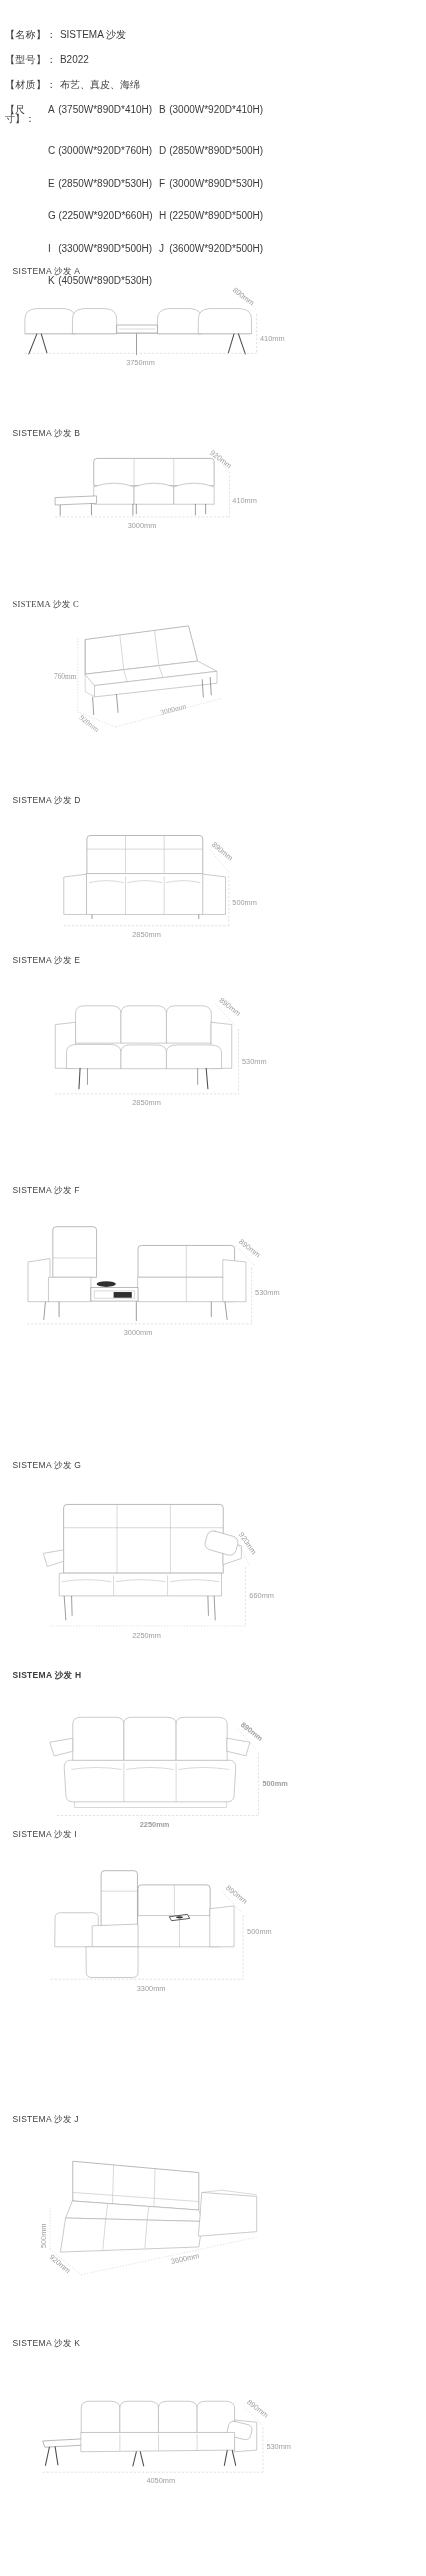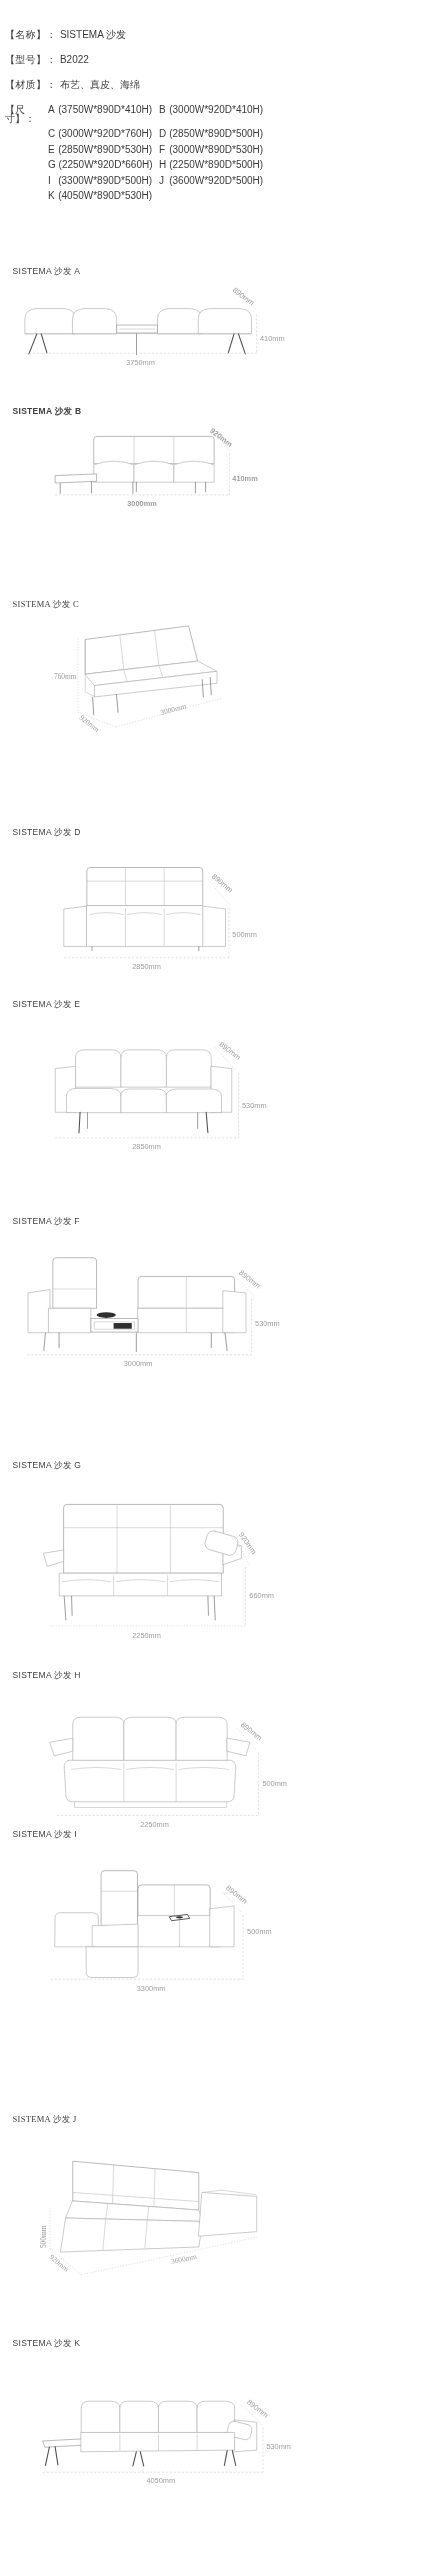--- a/index.html
+++ b/index.html
@@ -2,21 +2,21 @@
 <html style="font-size:9px"><head>
 <meta charset="utf-8">
 <style>
   html,body{margin:0;padding:0;background:#ffffff;}
   body{width:426px;height:2576px;position:relative;overflow:hidden;
        font-family:"Liberation Sans","DejaVu Sans",sans-serif;color:#3a3a3a;}
   .header{position:absolute;left:5px;top:31px;font-size:10px;line-height:8.5px;}
   .field{margin-bottom:16.5px;white-space:nowrap;}
   .field .lbl{letter-spacing:0.3px;}
   .field .val{margin-left:3.4px;}
-  .sizes{display:grid;grid-template-columns:43px 111px auto;row-gap:7px;}
+  .sizes{display:grid;grid-template-columns:43px 111px auto;row-gap:24px;}
   .size-item{white-space:nowrap;}
   .size-item .code{display:inline-block;min-width:7.4px;margin-right:2.8px;}
   .section{position:absolute;left:0;width:426px;}
   .sec-title{position:absolute;left:12.5px;top:4.5px;font-size:8.5px;color:#3d3d3d;
              letter-spacing:0.3px;white-space:nowrap;}
   svg.draw{position:absolute;left:0;top:0;display:block;}
   .art{stroke:#b3b3b3;fill:#ffffff;stroke-width:1.2;stroke-linejoin:round;stroke-linecap:round;}
   .art2{stroke:#9a9a9a;fill:#ffffff;stroke-width:1.2;stroke-linejoin:round;}
   .line{stroke:#bcbcbc;fill:none;stroke-width:1;}
   .lined{stroke:#8f8f8f;fill:#ffffff;stroke-width:1.1;}
@@ -83,21 +83,21 @@
       <path class="dot" d="M421,49 L452,88"></path>
       <text class="dim" transform="translate(409,53) rotate(37)">890mm</text>
       <path class="dash" d="M452,94 V163"></path>
       <text class="dim" x="458" y="142">410mm</text>
       <path class="dash" d="M43,163 H452"></path>
       <text class="dim mid" x="247" y="183">3750mm</text>
     </g>
   </svg>
 </div>
 
-<div class="section" style="top:401px;height:117px;font-weight:bold;">
+<div class="section" style="top:423px;height:117px;">
   <div class="sec-title">SISTEMA 沙发 B</div>
   <svg class="draw" width="426" height="114" viewBox="0 0 750 200">
     <g>
       <path class="art2" d="M165,67 Q165,62 171,62 L371,62 Q377,62 377,67 V110 H165 Z"></path>
       <path class="line" d="M236,63 V110 M306,63 V110"></path>
       <path class="art" d="M165,142 V112 Q200,99 236,112 V142 Z"></path>
       <path class="art" d="M236,142 V112 Q271,99 306,112 V142 Z"></path>
       <path class="art" d="M306,142 V112 Q341,99 377,112 V142 Z"></path>
       <path class="art2" d="M97,131 L170,128 V141 L97,144 Z"></path>
       <path class="legthin" d="M106,144 V163 M161,141 V162"></path>
@@ -130,21 +130,21 @@
       <path class="dot" d="M137,78 V208"></path>
       <text class="dim" x="95" y="149">760mm</text>
       <path class="dot" d="M137,208 L204,234"></path>
       <text class="dim" transform="translate(139,219) rotate(38)">920mm</text>
       <path class="dot" d="M204,234 L392,183"></path>
       <text class="dim" transform="translate(284,213) rotate(-15)">3000mm</text>
     </g>
   </svg>
 </div>
 
-<div class="section" style="top:790px;height:165px;margin-top:32px;">
+<div class="section" style="top:790px;height:165px;">
   <div class="sec-title">SISTEMA 沙发 D</div>
   <svg class="draw" width="426" height="162" viewBox="0 0 750 285">
     <g>
       <path class="art2" d="M153,86 Q153,80 159,80 L351,80 Q357,80 357,86 V147 H153 Z"></path>
       <path class="line" d="M153,104 H357"></path>
       <path class="line" d="M221,80 V147 M289,80 V147"></path>
       <path class="art" d="M113,153 L153,148 V219 H113 Z"></path>
       <path class="art" d="M357,148 L397,153 V219 H357 Z"></path>
       <path class="art" d="M153,147 H357 V219 H153 Z"></path>
       <path class="line" d="M221,152 V219 M289,152 V219"></path>
@@ -155,21 +155,21 @@
       <path class="dot" d="M366,101 L403,144"></path>
       <text class="dim" transform="translate(372,97) rotate(40)">890mm</text>
       <path class="dash" d="M403,151 V239"></path>
       <text class="dim" x="409" y="202">500mm</text>
       <path class="dash" d="M113,239 H403"></path>
       <text class="dim mid" x="258" y="258">2850mm</text>
     </g>
   </svg>
 </div>
 
-<div class="section" style="top:994px;height:168px;">
+<div class="section" style="top:950px;height:168px;">
   <div class="sec-title">SISTEMA 沙发 E</div>
   <svg class="draw" width="426" height="165" viewBox="0 0 750 290">
     <g>
       <path class="art" d="M133,163 V112 Q133,98 148,98 L198,98 Q213,99 213,112 V163 Z"></path>
       <path class="art" d="M213,163 V112 Q213,98 228,98 L278,98 Q293,99 293,112 V163 Z"></path>
       <path class="art" d="M293,163 V112 Q293,98 308,98 L357,98 Q372,99 372,112 V163 Z"></path>
       <path class="art" d="M98,131 L133,127 V208 H98 Z"></path>
       <path class="art" d="M372,127 L408,131 V208 H372 Z"></path>
       <path class="art" d="M117,208 V180 Q117,166 135,166 L195,166 Q213,167 213,180 V208 Z"></path>
       <path class="art" d="M213,208 V180 Q213,167 228,167 L278,167 Q293,168 293,180 V208 Z"></path>
@@ -182,21 +182,21 @@
       <path class="dot" d="M379,94 L414,133"></path>
       <text class="dim" transform="translate(385,90) rotate(38)">890mm</text>
       <path class="dash" d="M420,139 V253"></path>
       <text class="dim" x="426" y="201">530mm</text>
       <path class="dash" d="M97,253 H420"></path>
       <text class="dim mid" x="258" y="273">2850mm</text>
     </g>
   </svg>
 </div>
 
-<div class="section" style="top:1211px;height:168px;">
+<div class="section" style="top:1180px;height:168px;">
   <div class="sec-title">SISTEMA 沙发 F</div>
   <svg class="draw" width="426" height="165" viewBox="0 0 750 290">
     <g>
       <path class="art" d="M50,144 L88,138 V214 H50 Z"></path>
       <path class="art2" d="M93,88 Q93,82 99,82 L164,82 Q170,82 170,88 V171 H93 Z"></path>
       <path class="line" d="M93,137 H170"></path>
       <path class="art2" d="M243,121 Q243,115 249,115 L407,115 Q413,115 413,121 V171 H243 Z"></path>
       <path class="line" d="M328,115 V171"></path>
       <path class="art" d="M86,171 H160 V214 H86 Z"></path>
       <path class="art" d="M243,171 H413 V214 H243 Z"></path>
@@ -238,21 +238,21 @@
       <path class="dot" d="M412,143 L439,193"></path>
       <text class="dim" transform="translate(420,140) rotate(55)">920mm</text>
       <path class="dash" d="M432,197 V301"></path>
       <text class="dim" x="439" y="252">660mm</text>
       <path class="dot" d="M89,301 H432"></path>
       <text class="dim mid" x="258" y="322">2250mm</text>
     </g>
   </svg>
 </div>
 
-<div class="section" style="top:1665px;height:179px;">
+<div class="section" style="top:1665px;height:179px;font-weight:bold;">
   <div class="sec-title">SISTEMA 沙发 H</div>
   <svg class="draw" width="426" height="176" viewBox="0 0 750 310">
     <g>
       <path class="art" d="M128,168 V104 Q128,92 143,92 L205,92 Q218,93 218,104 V168 Z"></path>
       <path class="art" d="M218,168 V103 Q218,92 233,92 L295,92 Q310,93 310,103 V168 Z"></path>
       <path class="art" d="M310,168 V104 Q310,92 325,92 L385,92 Q400,93 400,104 V168 Z"></path>
       <path class="art" d="M88,136 L128,129 V152 L96,160 Z"></path>
       <path class="art" d="M400,129 L440,136 L433,160 L400,152 Z"></path>
       <path class="art" d="M121,168 Q112,170 113,182 L116,231 Q117,241 128,241 L400,241 Q411,241 412,231 L415,182 Q416,170 407,168 Z"></path>
       <path class="line" d="M218,172 V241 M310,172 V241"></path>
@@ -291,21 +291,21 @@
       <path class="dot" d="M392,120 L424,155"></path>
       <text class="dim" transform="translate(397,114) rotate(38)">890mm</text>
       <path class="dash" d="M428,160 V273"></path>
       <text class="dim" x="435" y="193">500mm</text>
       <path class="dash" d="M89,273 H428"></path>
       <text class="dim mid" x="266" y="293">3300mm</text>
     </g>
   </svg>
 </div>
 
-<div class="section" style="top:2109px;height:179px;font-family:Liberation Serif, serif;">
+<div class="section" style="top:2109px;height:179px;">
   <div class="sec-title">SISTEMA 沙发 J</div>
   <svg class="draw" width="426" height="176" viewBox="0 0 750 310">
     <g>
       <path class="art2" d="M128,92 L350,112 L350,178 L128,162 Z"></path>
       <path class="line" d="M200,98 L198,167 M273,105 L271,172"></path>
       <path class="line" d="M128,147 L350,163"></path>
       <path class="art" d="M128,162 L350,178 L357,198 L116,192 Z"></path>
       <path class="art" d="M116,192 L357,198 L350,243 L107,252 Z"></path>
       <path class="line" d="M190,165 L186,194 L181,248 M262,171 L259,196 L255,246"></path>
       <path class="art" d="M356,147 L452,154 V216 L350,224 Z"></path>

